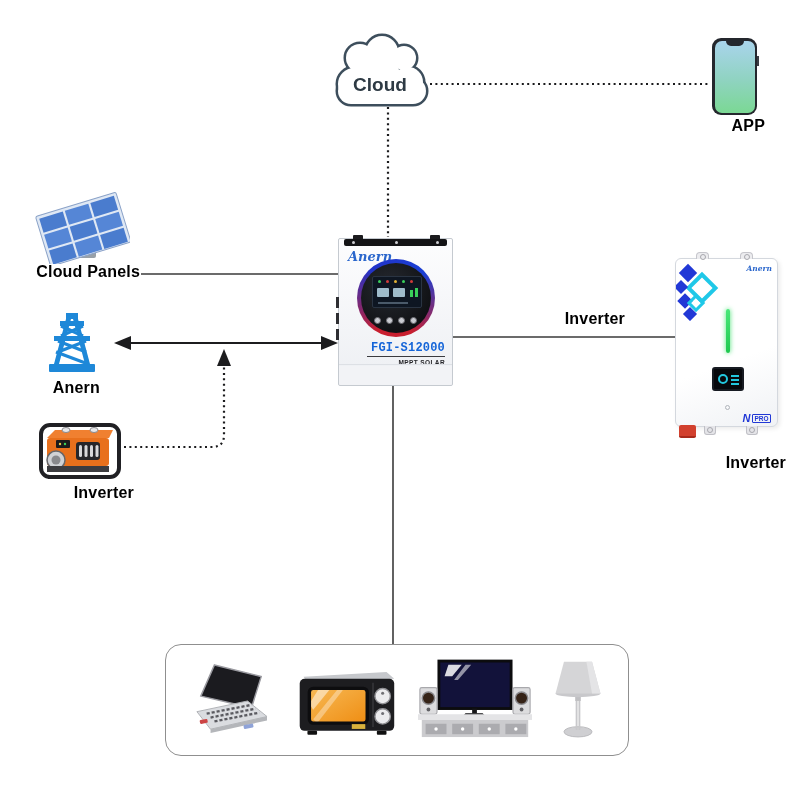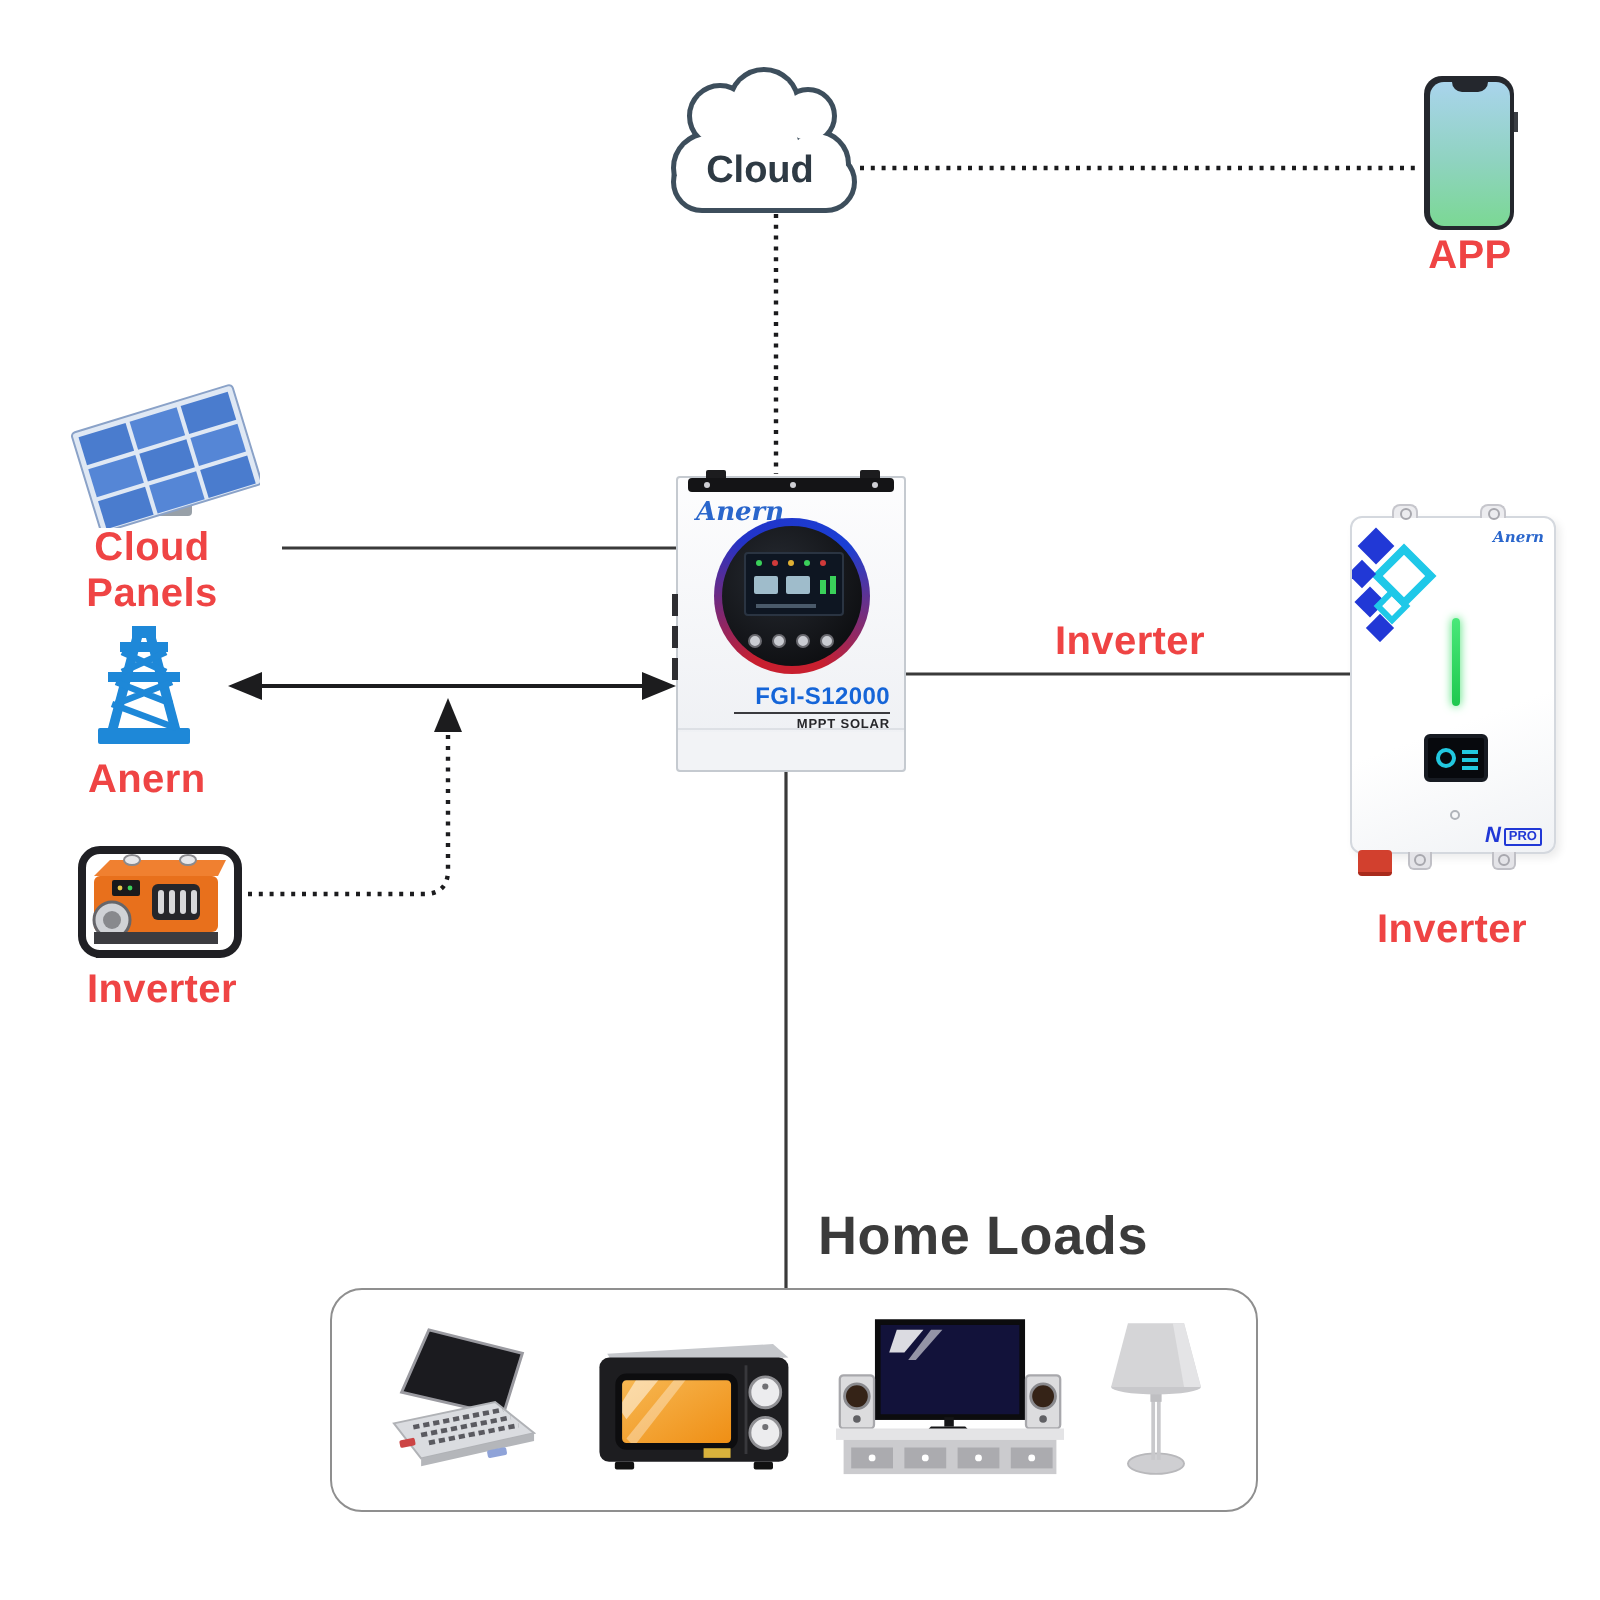--- a/index.html
+++ b/index.html
@@ -1,21 +1,21 @@
 <!DOCTYPE html>
 <html><head>
 <meta charset="utf-8">
 <style>
   html,body{margin:0;padding:0;background:#fff;}
   #stage{position:relative;width:800px;height:800px;background:#fff;overflow:hidden;
          font-family:"Liberation Sans",sans-serif;}
   #connectors{position:absolute;left:0;top:0;z-index:1;pointer-events:none;}
   .node{position:absolute;z-index:2;}
-  .lbl{position:absolute;z-index:3;font-weight:800;font-size:20px;color:#ef4444;
-       text-align:center;letter-spacing:.2px;}
+  .lbl{position:absolute;z-index:3;font-weight:800;font-size:16px;color:#000000;
+       text-align:right;letter-spacing:.2px;}
   
   .phone{width:45px;height:77px;background:#24272d;border-radius:9px;padding:2.5px;box-sizing:border-box;}
   .phone .screen{position:relative;width:100%;height:100%;border-radius:7px;overflow:hidden;
        background:linear-gradient(180deg,#a9d4ec 0%,#8fd3c0 55%,#7bd894 100%);}
   .phone .notch{position:absolute;left:50%;top:0;transform:translateX(-50%);width:18px;height:5px;
        background:#24272d;border-radius:0 0 5px 5px;}
   .phone .btn-side{position:absolute;right:-2px;top:18px;width:2px;height:10px;background:#3a3d43;}
   
   .inverter{width:115px;height:148px;background:linear-gradient(180deg,#fdfdfe,#edeff3);
        border:1px solid #c5cad0;border-radius:2px;box-sizing:border-box;}
@@ -32,21 +32,21 @@
   .inv-lcd{position:absolute;left:11px;top:13px;width:48px;height:30px;background:#0e1622;
        border:1px solid #2a3442;border-radius:2px;}
   .inv-lcd i{position:absolute;top:3px;width:3px;height:3px;border-radius:50%;}
   .inv-lcd .blk{position:absolute;top:11px;width:12px;height:9px;background:#b9d9e9;opacity:.85;border-radius:1px;}
   .inv-lcd .bar{position:absolute;right:3px;width:3px;background:#3ad05a;}
   .inv-lcd .txt{position:absolute;left:5px;bottom:3px;width:30px;height:2px;background:#4a5a6a;}
   .inv-btns{position:absolute;left:0;right:0;bottom:9px;display:flex;justify-content:center;gap:5px;}
   .inv-btns b{width:7px;height:7px;border-radius:50%;background:#caccd2;border:1px solid #6a6a70;box-sizing:border-box;}
   .inv-model{position:absolute;right:7px;top:102px;text-align:right;width:78px;}
   .inv-model .m{font-size:12px;font-weight:800;color:#1565d8;letter-spacing:.2px;
-       border-bottom:1.5px solid #3a3a3e;padding-bottom:1px;}
+       border-bottom:1.5px solid #3a3a3e;padding-bottom:1px;font-family:Liberation Mono, monospace;}
   .inv-model .t{font-size:6.5px;font-weight:800;color:#26262a;letter-spacing:.4px;margin-top:1.5px;}
   .inv-seam{position:absolute;left:0;right:0;bottom:20px;height:1px;background:#dde0e5;}
   .inv-foot{position:absolute;left:0;right:0;bottom:0;height:19px;background:#f2f3f6;border-radius:0 0 2px 2px;}
   
   .battery{width:103px;height:169px;background:linear-gradient(160deg,#ffffff 60%,#f0f2f5);
        border:1px solid #d4d8de;border-radius:6px;box-shadow:2px 2px 4px rgba(0,0,0,.08);box-sizing:border-box;}
   .bat-tab{position:absolute;top:-7px;width:13px;height:7px;background:#ececef;border:1px solid #c6c6cc;
        border-bottom:none;border-radius:4px 4px 0 0;box-sizing:border-box;}
   .bat-tab i{position:absolute;left:50%;top:1px;transform:translateX(-50%);width:4px;height:4px;
        border-radius:50%;border:1px solid #a8a8ae;}
@@ -262,21 +262,20 @@
     <div class="bat-red"></div>
     <div class="bat-foot" style="left:28px;">
         <i></i>
       </div>
     <div class="bat-foot" style="left:70px;">
         <i></i>
       </div>
   </div>
   <div class="lbl" style="left:666px;top:454px;width:120px;">Inverter</div>
 
-  <div class="loads-title">Home Loads</div>
 
   <div class="loads-box">
 
     <svg width="88" height="74" viewBox="0 0 90 76">
       <polygon points="28,2 76,14 66,46 14,34" fill="#1b1b1f" stroke="#9a9aa0" stroke-width="1.5"></polygon>
       <polygon points="10,50 62,39 82,55 24,68" fill="#dadce0" stroke="#b0b2b6" stroke-width="1"></polygon>
       <g stroke="#5a5a60" stroke-width="2.4" stroke-dasharray="3.2 2">
         <line x1="20" y1="52" x2="66" y2="43"></line>
         <line x1="24" y1="56" x2="70" y2="47"></line>
         <line x1="28" y1="60" x2="74" y2="51"></line>

